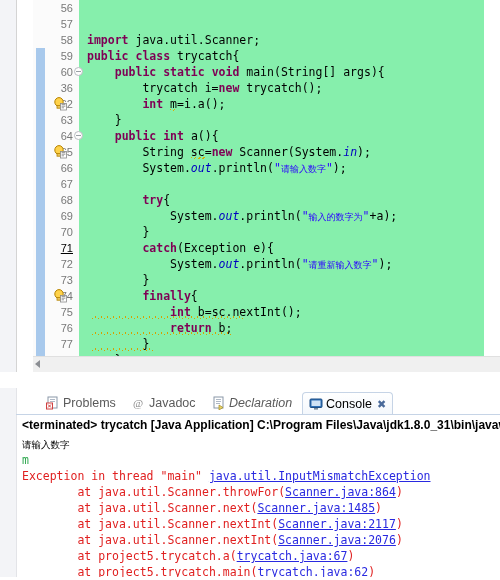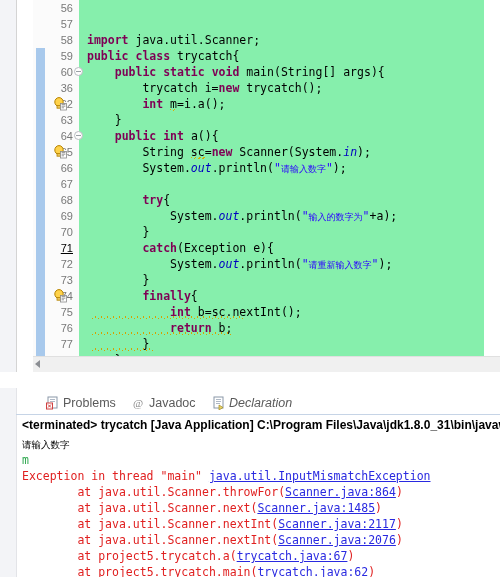--- a/index.html
+++ b/index.html
@@ -202,20 +202,25 @@
               <path d="M2 8.5l3 3M5 8.5l-3 3" stroke="#d04040" stroke-width="1"></path>
             </svg></span><span>Problems</span></div>
         <div class="tab" style="left: 90px;"><span class="ic"><svg width="14" height="14" viewBox="0 0 14 14">
               <text x="1" y="11" font-size="11" fill="#8a8a8a" font-family="serif">@</text>
             </svg></span><span>Javadoc</span></div>
         <div class="tab" style="left: 170px; font-style: italic;"><span class="ic"><svg width="14" height="14" viewBox="0 0 14 14">
               <rect x="2" y="1" width="9" height="11" fill="#fff" stroke="#8a97a8" stroke-width="1"></rect>
               <path d="M4 3.5h5M4 5.5h5M4 7.5h4" stroke="#9aa7b8" stroke-width="0.8"></path>
               <path d="M7 9 l4 2.5 -4 2.5z" fill="#e8d36a" stroke="#a08a20" stroke-width="0.7"></path>
             </svg></span><span>Declaration</span></div>
+        <div class="tab active" style="left: 266px;"><span class="ic"><svg width="14" height="14" viewBox="0 0 14 14">
+              <rect x="1" y="2" width="12" height="8.5" rx="1" fill="#2f6fb5" stroke="#1d4f86" stroke-width="1"></rect>
+              <rect x="2.5" y="3.5" width="9" height="5.5" fill="#cfe2f5"></rect>
+              <rect x="5" y="11" width="4" height="1.6" fill="#7a8b9c"></rect>
+            </svg></span><span>Console</span><span class="closex">✖</span></div>
       </div>
     <div class="tabline"></div>
     <div class="termline">&lt;terminated&gt; trycatch [Java Application] C:\Program Files\Java\jdk1.8.0_31\bin\javaw.exe </div>
     <div class="out" id="console-out"><div class="l"><span class="cjk2">请输入数字</span></div><div class="l"><span class="green">m</span></div><div class="l"><span class="red">Exception in thread "main" </span><span class="link">java.util.InputMismatchException</span></div><div class="l"><span class="red">	at java.util.Scanner.throwFor(</span><span class="link">Scanner.java:864</span><span class="red">)</span></div><div class="l"><span class="red">	at java.util.Scanner.next(</span><span class="link">Scanner.java:1485</span><span class="red">)</span></div><div class="l"><span class="red">	at java.util.Scanner.nextInt(</span><span class="link">Scanner.java:2117</span><span class="red">)</span></div><div class="l"><span class="red">	at java.util.Scanner.nextInt(</span><span class="link">Scanner.java:2076</span><span class="red">)</span></div><div class="l"><span class="red">	at project5.trycatch.a(</span><span class="link">trycatch.java:67</span><span class="red">)</span></div><div class="l"><span class="red">	at project5.trycatch.main(</span><span class="link">trycatch.java:62</span><span class="red">)</span></div></div>
     <div class="panel-bottom"></div>
   </div>
 
 </div>
 
 </body></html>

